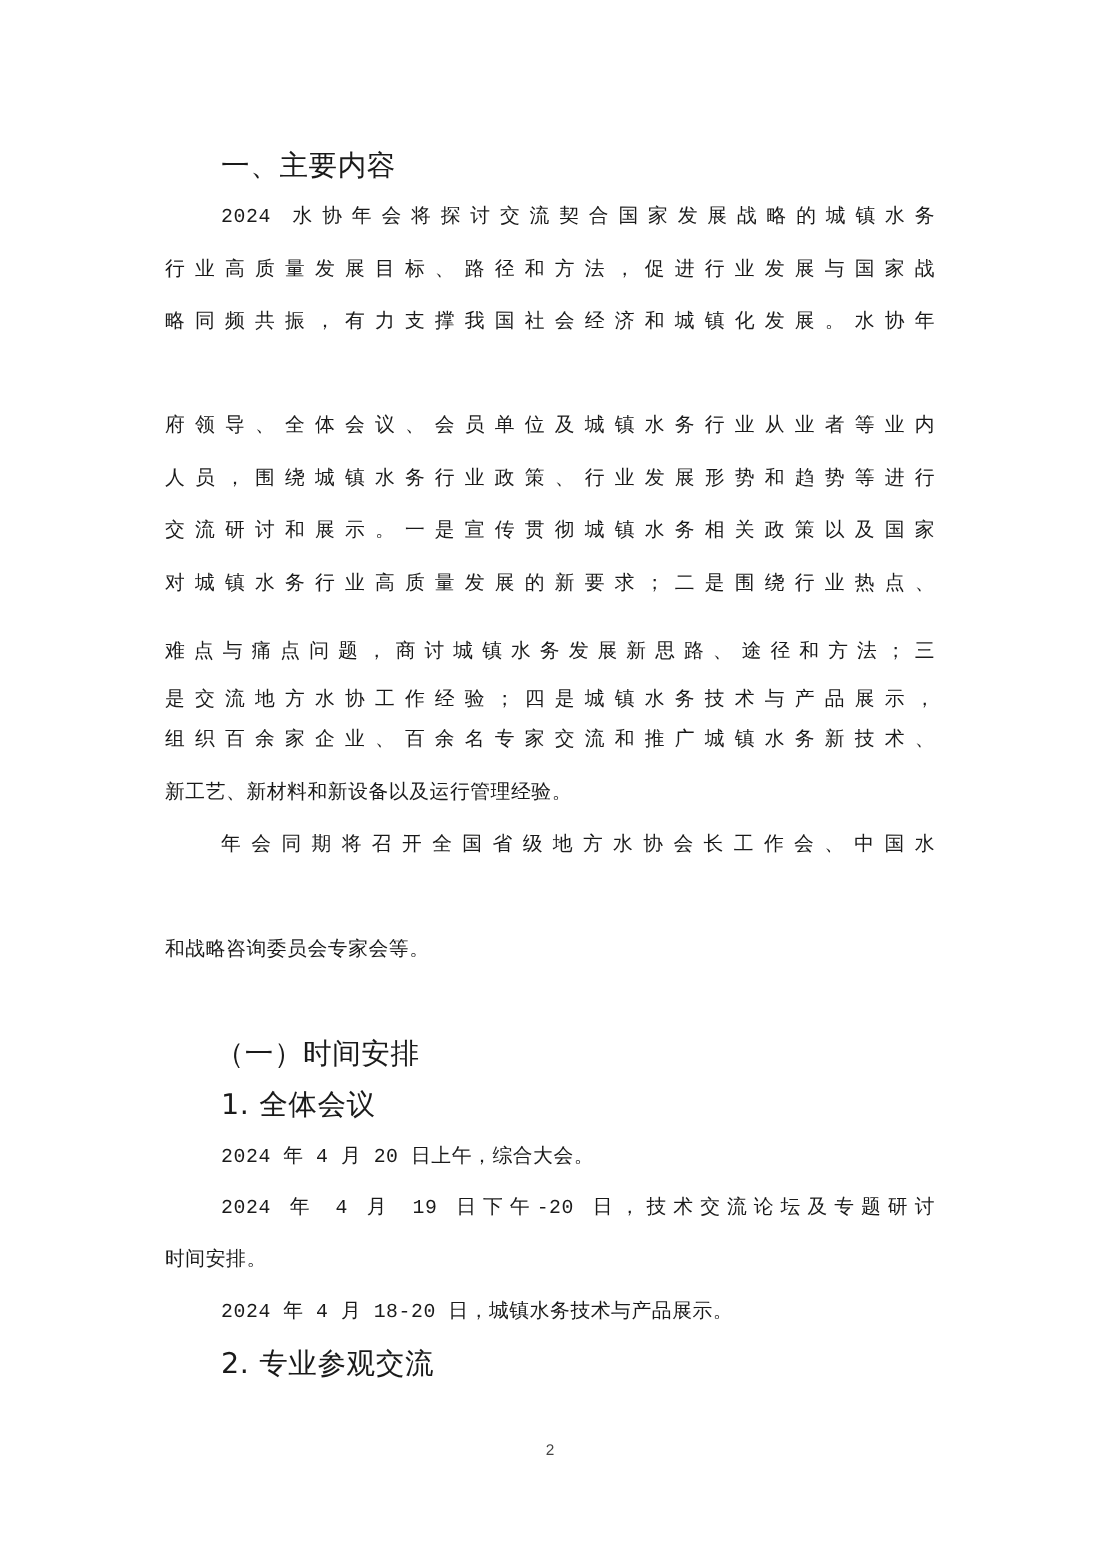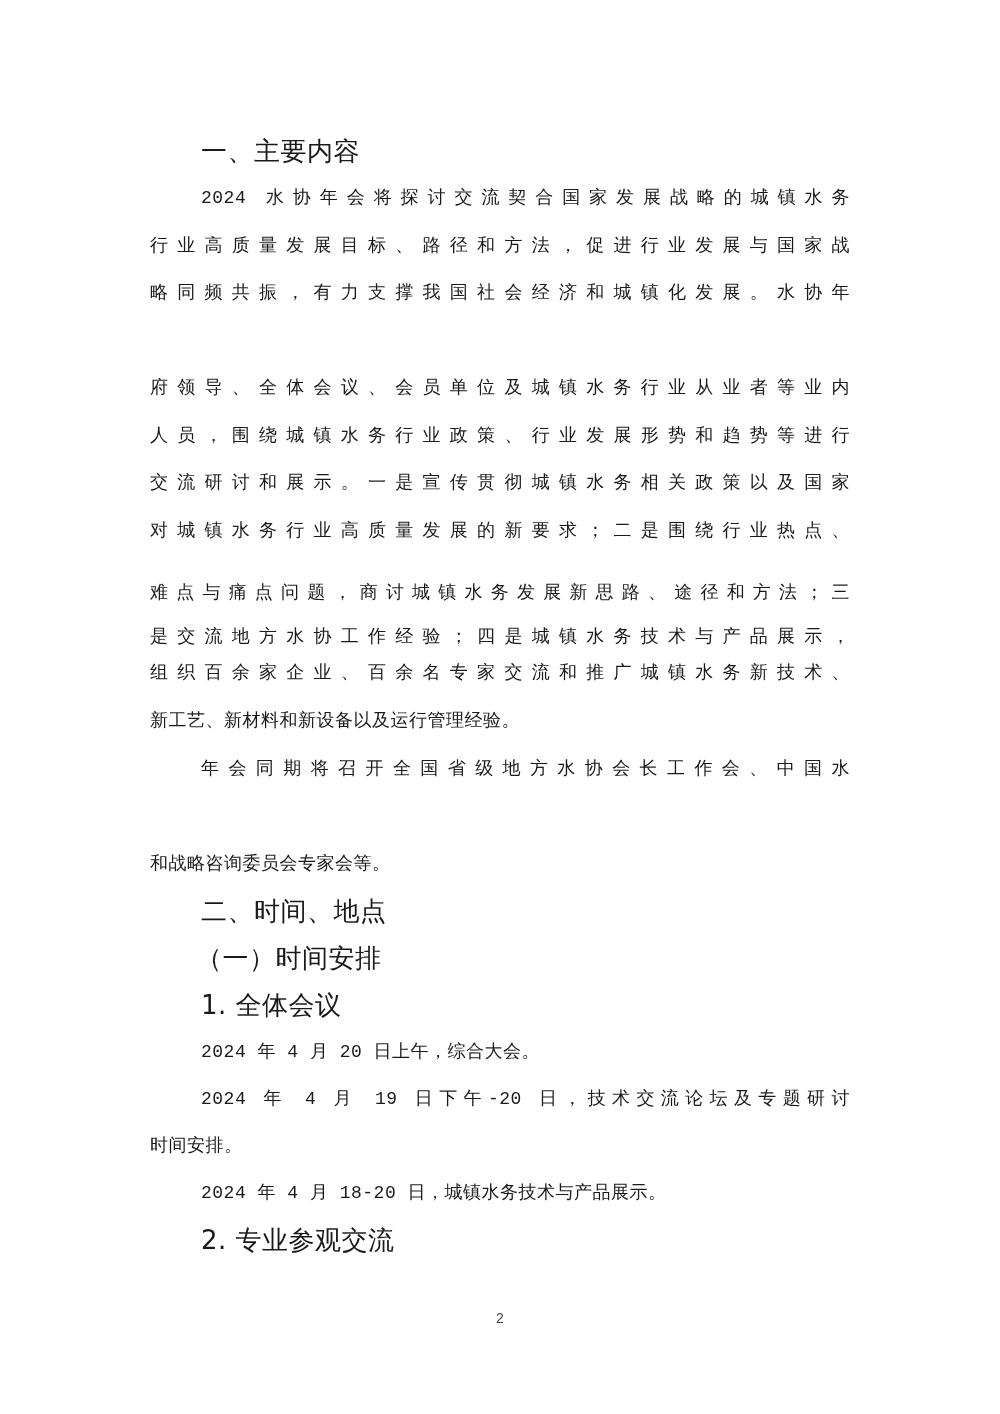--- a/index.html
+++ b/index.html
@@ -26,21 +26,20 @@
   <div class="line justify" style="top:468px;">交流研讨和展示。一是宣传贯彻城镇水务相关政策以及国家</div>
   <div class="line justify" style="top:516px;">对城镇水务行业高质量发展的新要求；二是围绕行业热点、</div>
   <div class="line justify" style="top:567px;margin-top:11px;">难点与痛点问题，商讨城镇水务发展新思路、途径和方法；三</div>
   <div class="line justify" style="top:622px;">是交流地方水协工作经验；四是城镇水务技术与产品展示，</div>
   <div class="line justify" style="top:658px;">组织百余家企业、百余名专家交流和推广城镇水务新技术、</div>
   <div class="line" style="top:706px;">新工艺、新材料和新设备以及运行管理经验。</div>
 
   <div class="line indent justify" style="top:754px; width:649px;">年会同期将召开全国省级地方水协会长工作会、中国水</div>
   <div class="line" style="top:849px;">和战略咨询委员会专家会等。</div>
 
-  <div class="line indent head" style="top:896px;">二、时间、地点</div>
   <div class="line head" style="top:943px; left:196px;">（一）时间安排</div>
   <div class="line indent head" style="top:990px;">1. 全体会议</div>
 
   <div class="line indent" style="top:1037px;">2024 年 4 月 20 日上午，综合大会。</div>
   <div class="line indent justify" style="top:1084px; width:649px;">2024 年 4 月 19 日下午-20 日，技术交流论坛及专题研讨</div>
   <div class="line" style="top:1131px;">时间安排。</div>
   <div class="line indent" style="top:1178px;">2024 年 4 月 18-20 日，城镇水务技术与产品展示。</div>
 
   <div class="line indent head" style="top:1225px;">2. 专业参观交流</div>
 

